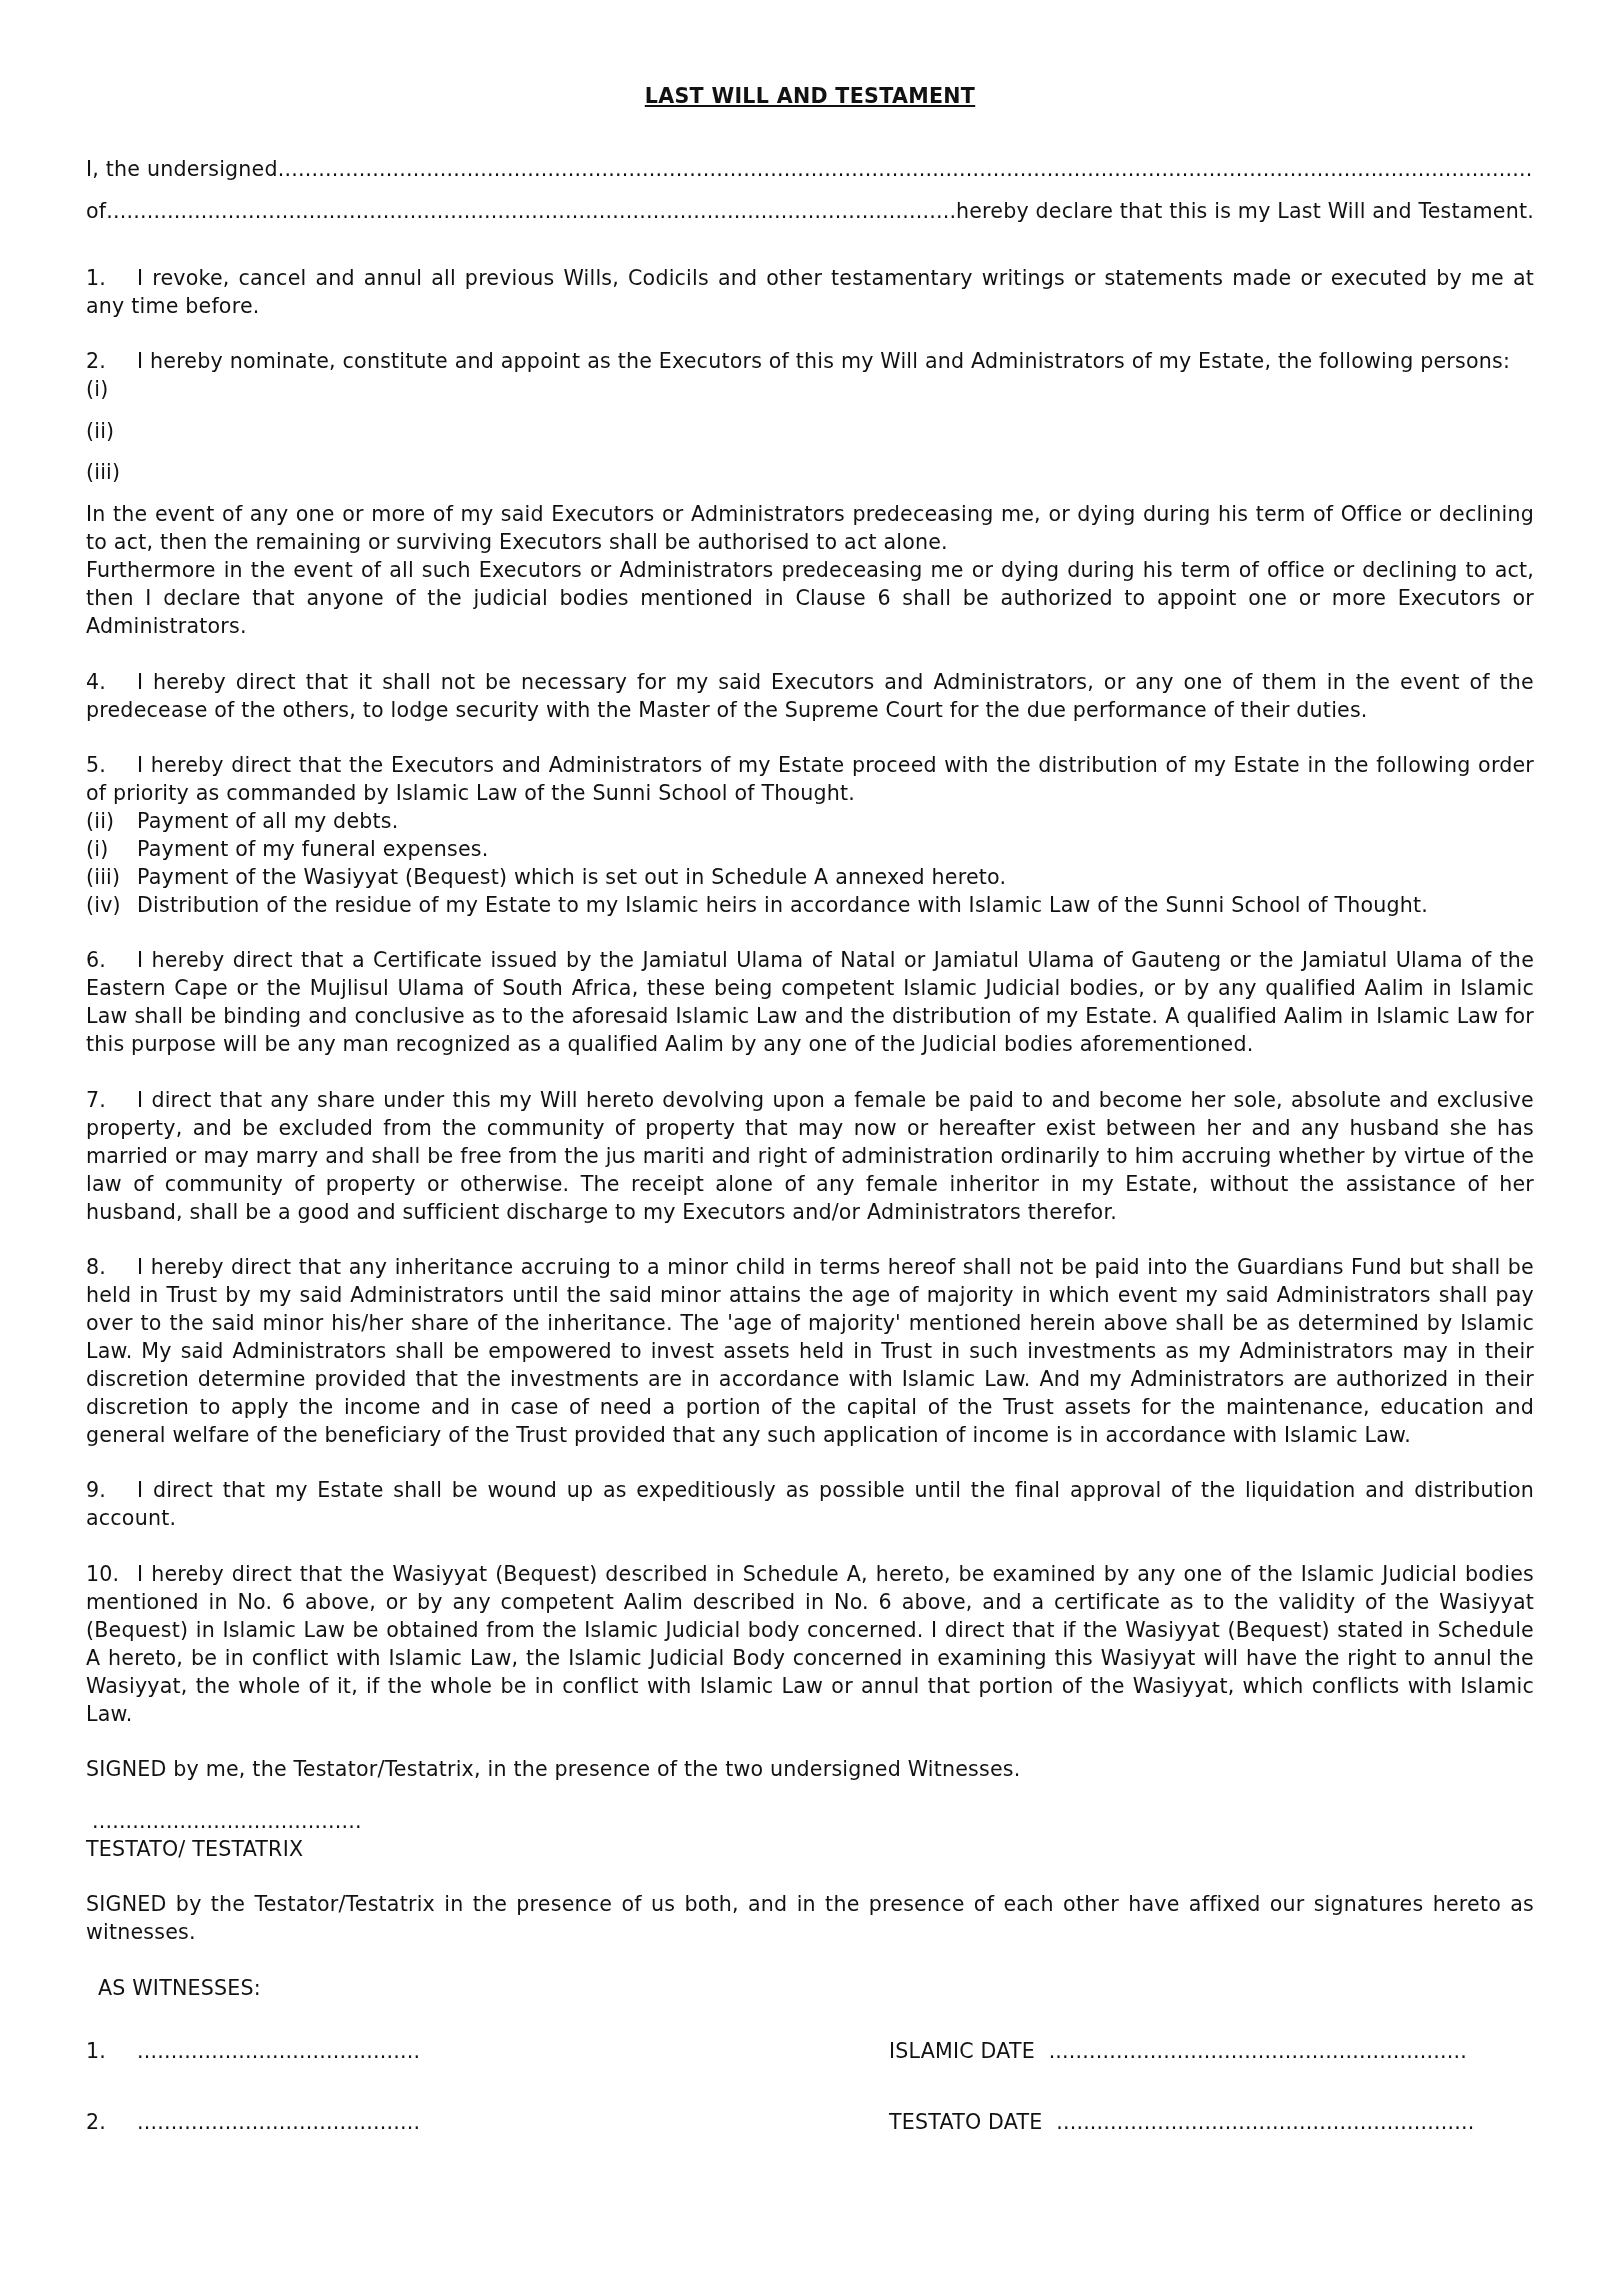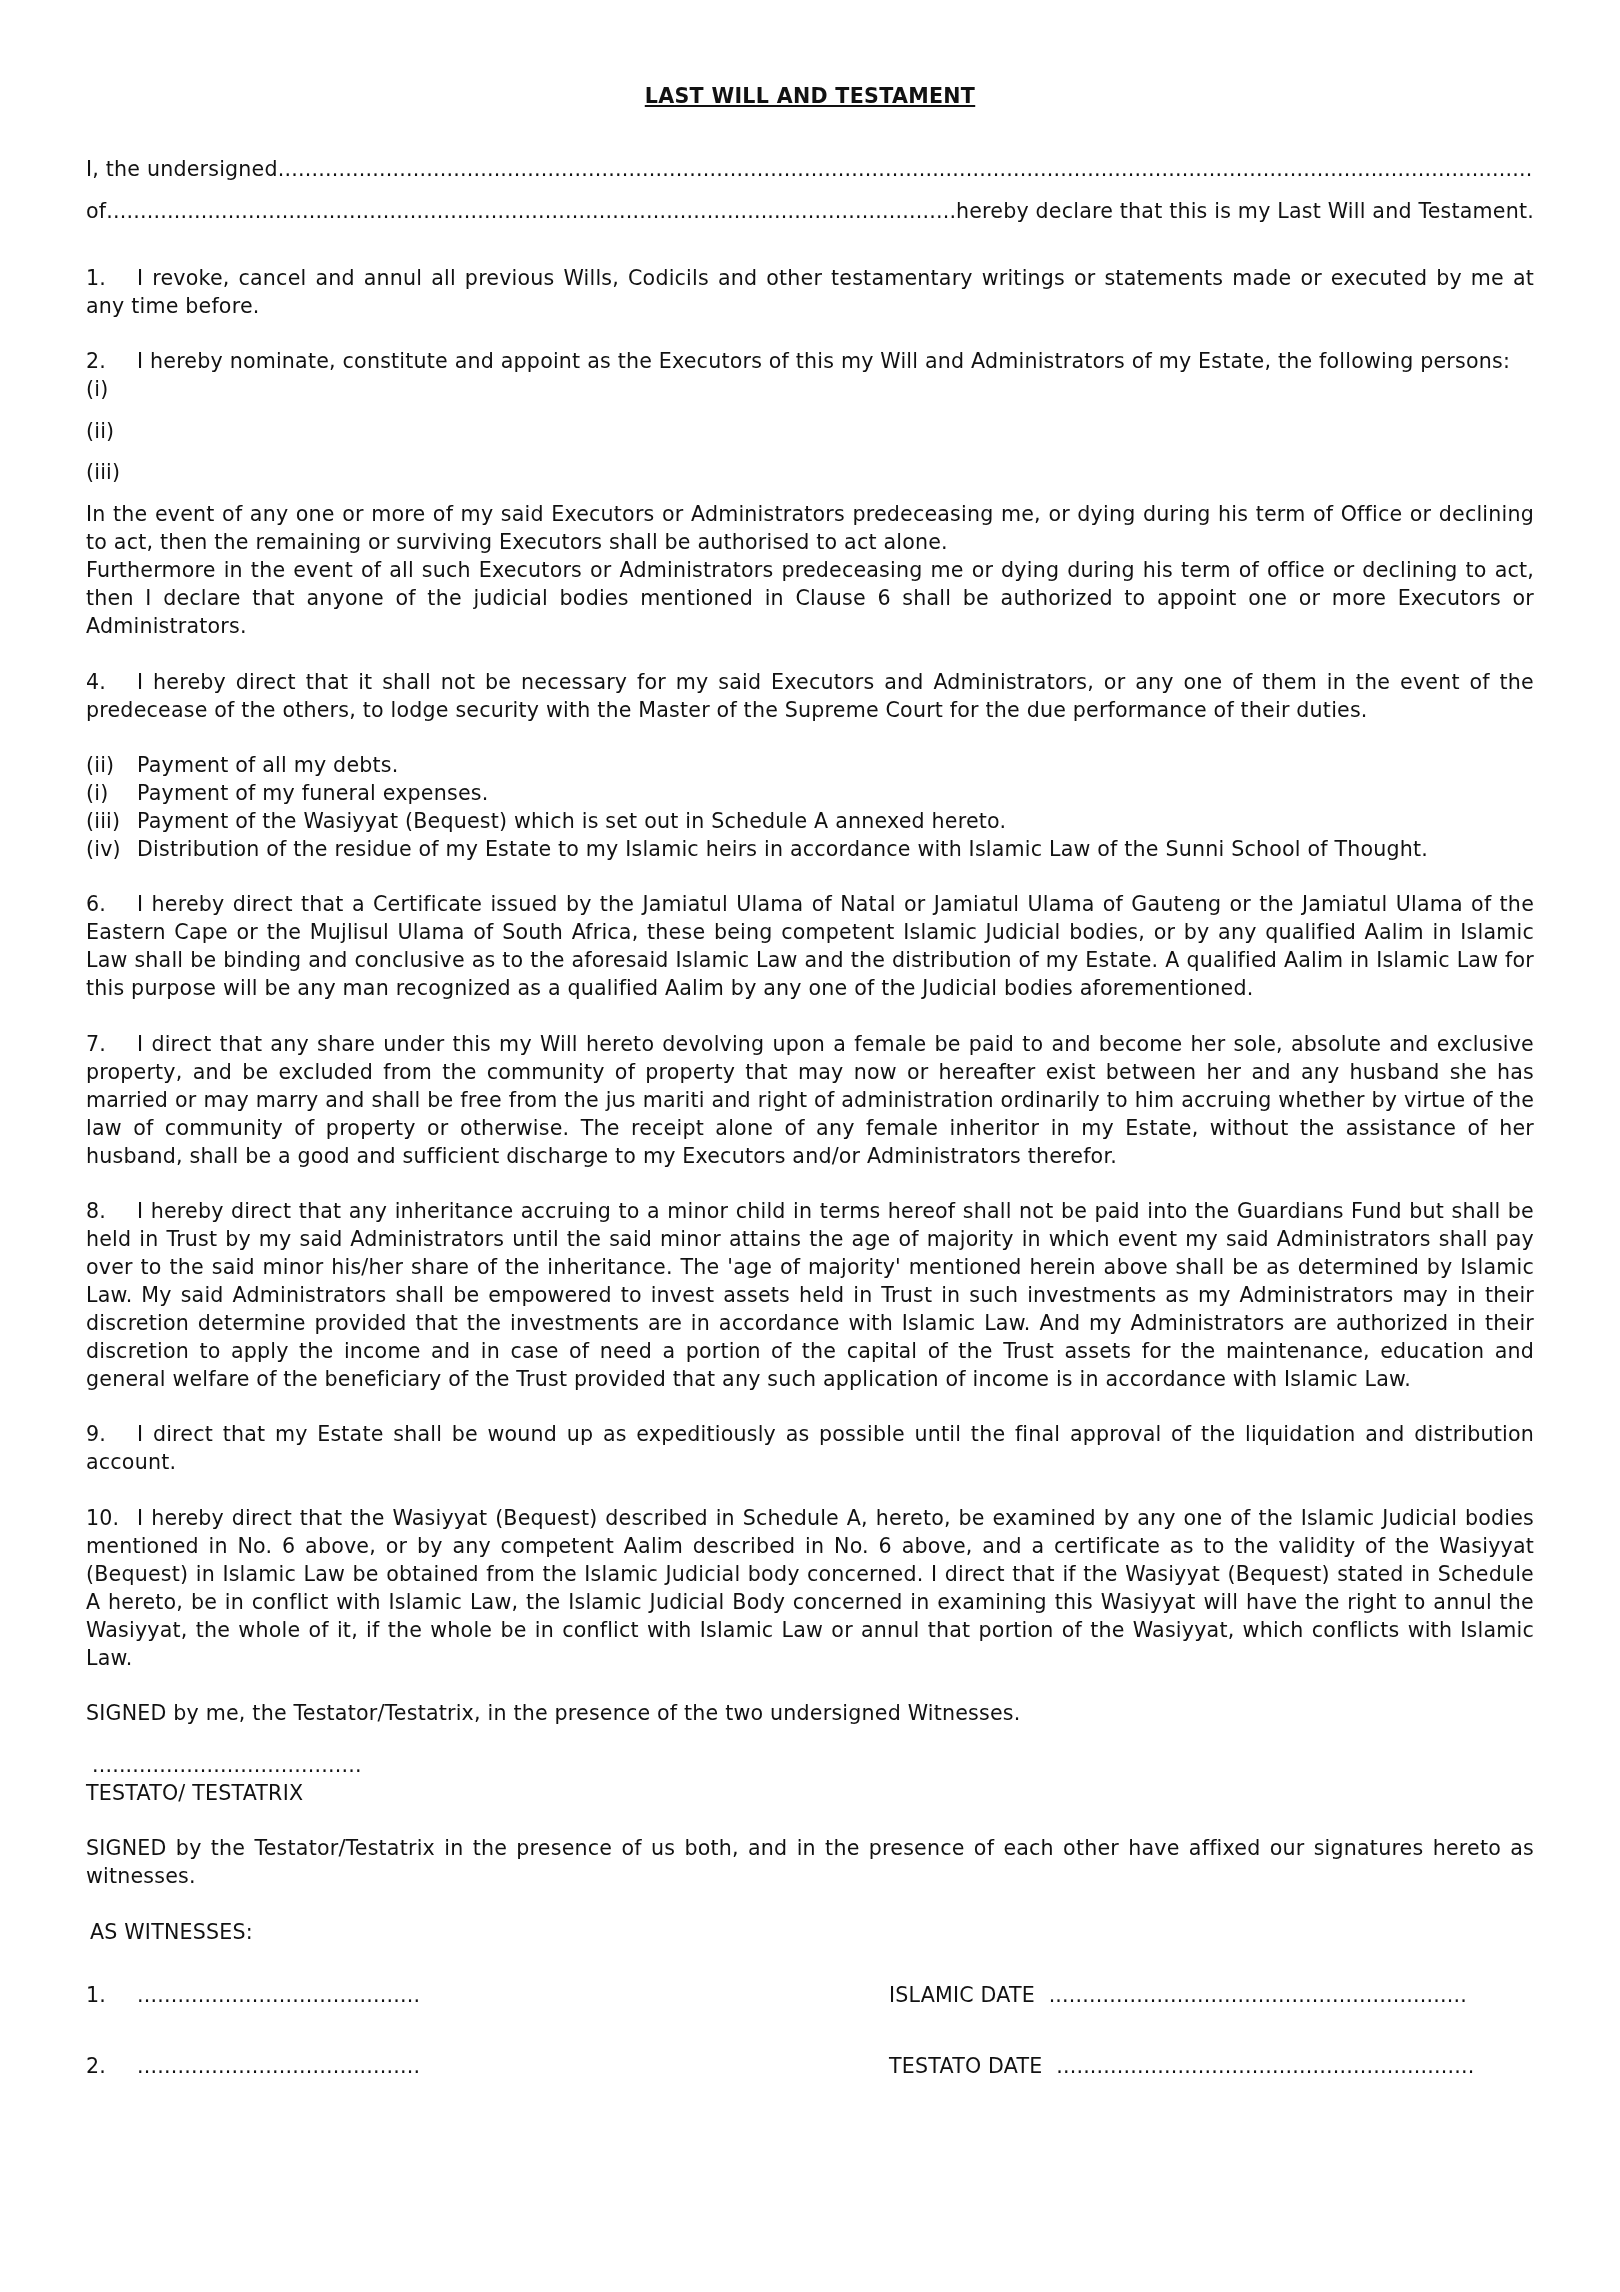--- a/index.html
+++ b/index.html
@@ -39,21 +39,21 @@
   .dotfill {
     flex: 1 1 auto;
     overflow: hidden;
     white-space: nowrap;
   }
   .c2item { margin: 0 0 13.7px 0; }
   .item { margin: 0; text-align: justify; }
   .item-last { margin: 0 0 27.4px 0; }
   .sigblock { margin: 0 0 27.4px 0; }
   .sig-dots { white-space: nowrap; overflow: hidden; }
-  .aswit { margin: 0 0 35px 4px; }
+  .aswit { margin: 0 0 35px 12px; }
   .wit-row { display: flex; align-items: baseline; margin-bottom: 43px; }
   .wnum  { display: inline-block; width: 51px; flex: 0 0 auto; }
   .wline { display: inline-block; width: 294px; flex: 0 0 auto; white-space: nowrap; overflow: hidden; }
   .wspace { display: inline-block; width: 458px; flex: 0 0 auto; }
   .wlabel { white-space: nowrap; padding-right: 13.7px; flex: 0 0 auto; text-align: center; }
   .wdate { white-space: nowrap; overflow: hidden; flex: 1 1 auto; }
 </style>
 </head>
 <body>
 
@@ -77,20 +77,21 @@
   <p class="p0"><span class="num">2.</span><span>I hereby nominate, constitute and appoint as the Executors of this my Will and Administrators of my Estate, the following persons:</span></p>
   <p class="c2item">(i)</p>
   <p class="c2item">(ii)</p>
   <p class="c2item">(iii)</p>
   <p class="p0">In the event of any one or more of my said Executors or Administrators predeceasing me, or dying during his term of Office or declining to act, then the remaining or surviving Executors shall be authorised to act alone.</p>
   <p class="p">Furthermore in the event of all such Executors or Administrators predeceasing me or dying during his term of office or declining to act, then I declare that anyone of the judicial bodies mentioned in Clause 6 shall be authorized to appoint one or more Executors or Administrators.</p>
 
 
   <p class="p"><span class="num">4.</span><span>I hereby direct that it shall not be necessary for my said Executors and Administrators, or any one of them in the event of the predecease of the others, to lodge security with the Master of the Supreme Court for the due performance of their duties.</span></p>
 
+  <p class="p0"><span class="num">5.</span><span>I hereby direct that the Executors and Administrators of my Estate proceed with the distribution of my Estate in the following order of priority as commanded by Islamic Law of the Sunni School of Thought.</span></p>
   <p class="item"><span class="num">(ii)</span><span>Payment of all my debts.</span></p>
   <p class="item"><span class="num">(i)</span><span>Payment of my funeral expenses.</span></p>
   <p class="item"><span class="num">(iii)</span><span>Payment of the Wasiyyat (Bequest) which is set out in Schedule A annexed hereto.</span></p>
   <p class="item item-last"><span class="num">(iv)</span><span>Distribution of the residue of my Estate to my Islamic heirs in accordance with Islamic Law of the Sunni School of Thought.</span></p>
 
   <p class="p"><span class="num">6.</span><span>I hereby direct that a Certificate issued by the Jamiatul Ulama of Natal or Jamiatul Ulama of Gauteng or the Jamiatul Ulama of the Eastern Cape or the Mujlisul Ulama of South Africa, these being competent Islamic Judicial bodies, or by any qualified Aalim in Islamic Law shall be binding and conclusive as to the aforesaid Islamic Law and the distribution of my Estate. A qualified Aalim in Islamic Law for this purpose will be any man recognized as a qualified Aalim by any one of the Judicial bodies aforementioned.</span></p>
 
   <p class="p"><span class="num">7.</span><span>I direct that any share under this my Will hereto devolving upon a female be paid to and become her sole, absolute and exclusive property, and be excluded from the community of property that may now or hereafter exist between her and any husband she has married or may marry and shall be free from the jus mariti and right of administration ordinarily to him accruing whether by virtue of the law of community of property or otherwise. The receipt alone of any female inheritor in my Estate, without the assistance of her husband, shall be a good and sufficient discharge to my Executors and/or Administrators therefor.</span></p>
 
   <p class="p"><span class="num">8.</span><span>I hereby direct that any inheritance accruing to a minor child in terms hereof shall not be paid into the Guardians Fund but shall be held in Trust by my said Administrators until the said minor attains the age of majority in which event my said Administrators shall pay over to the said minor his/her share of the inheritance. The 'age of majority' mentioned herein above shall be as determined by Islamic Law. My said Administrators shall be empowered to invest assets held in Trust in such invest­ments as my Administrators may in their discretion determine provided that the investments are in accordance with Islamic Law. And my Administrators are authorized in their discretion to apply the income and in case of need a portion of the capital of the Trust assets for the maintenance, education and general welfare of the beneficiary of the Trust provided that any such application of income is in accordance with Islamic Law.</span></p>

